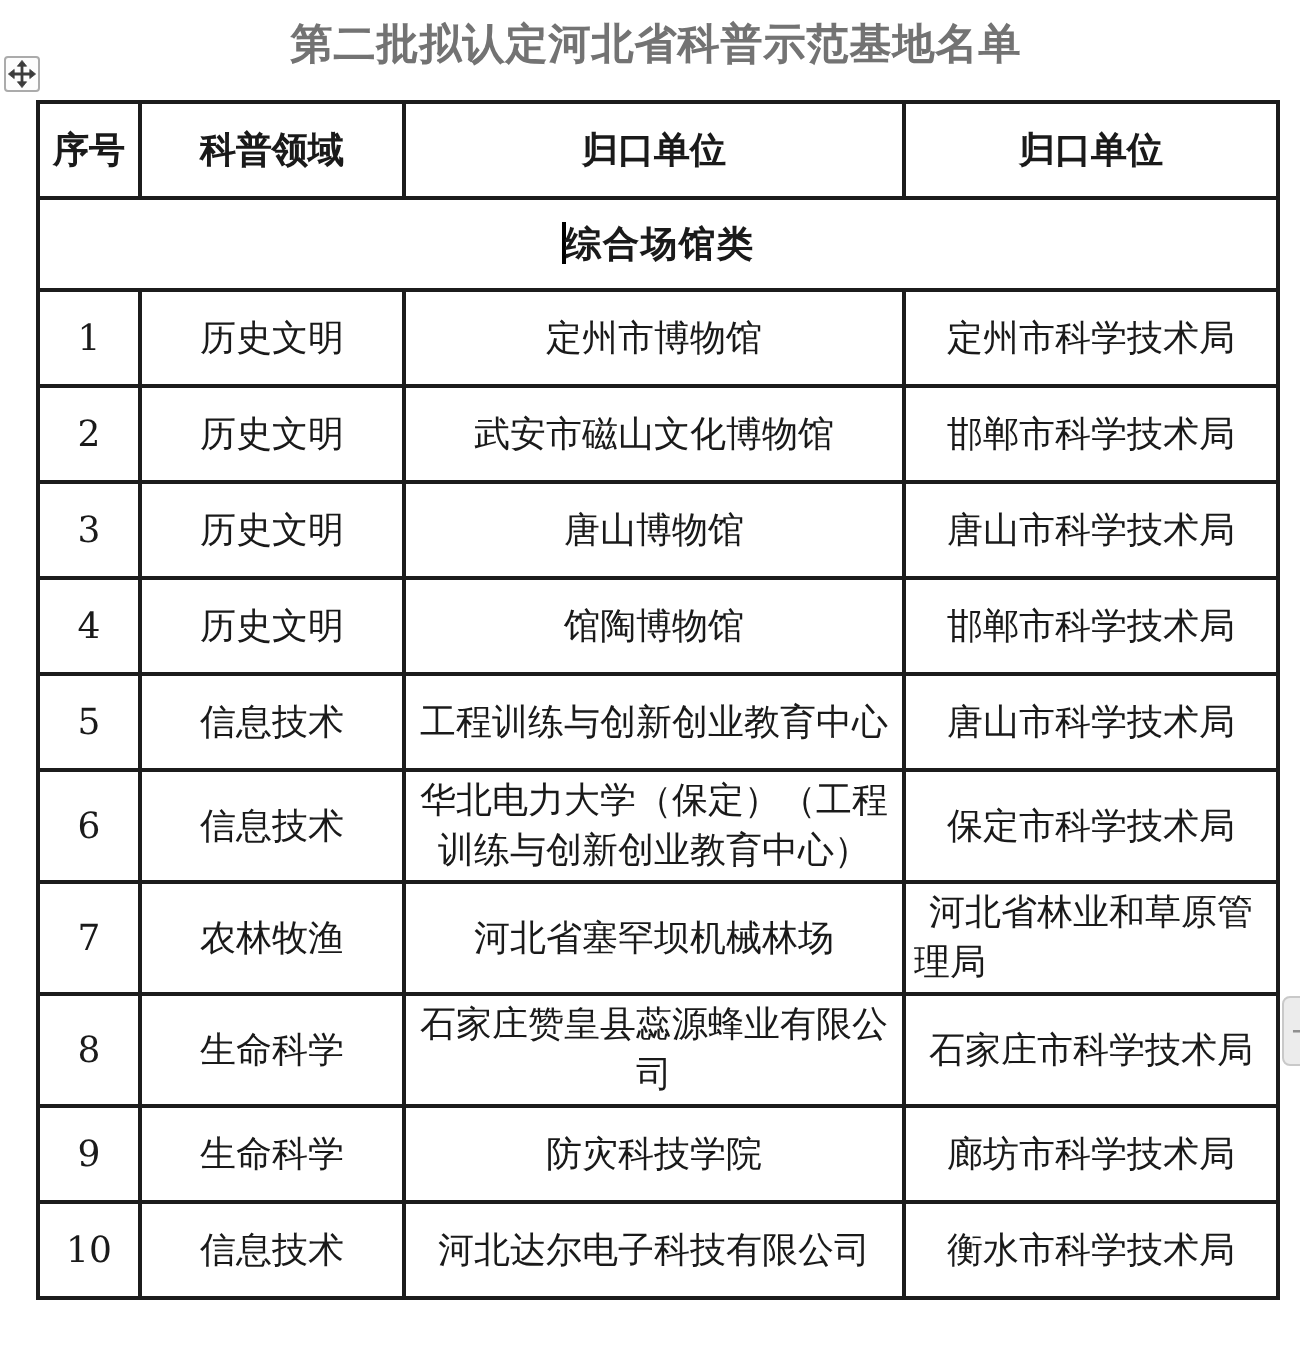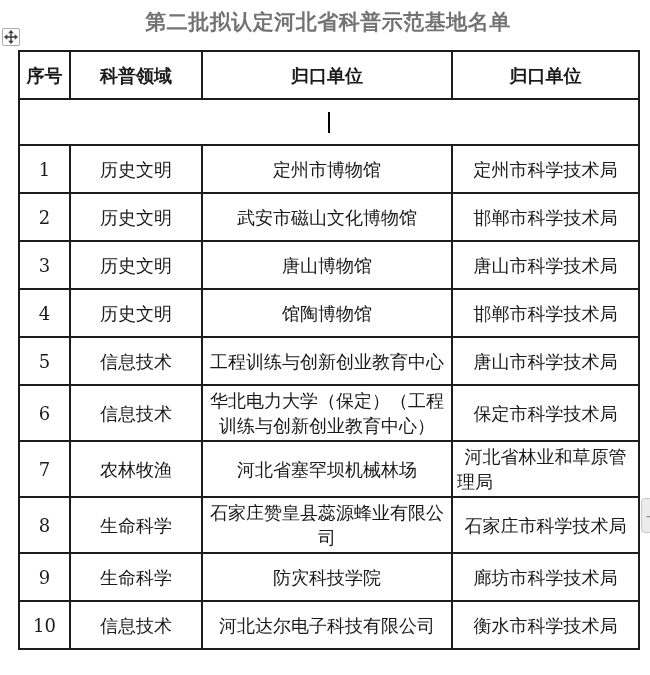--- a/index.html
+++ b/index.html
@@ -155,21 +155,21 @@
   <tbody>
     <tr>
       <th>序号</th>
       <th>科普领域</th>
       <th>归口单位</th>
       <th>归口单位</th>
     </tr>
 
     <tr class="section-row">
       <td colspan="4">
-        <span class="text-caret"></span>
+        <span class="text-caret"></span><span>综合场馆类</span>
       </td>
     </tr>
 
     <tr>
       <td class="no-cell">1</td>
       <td>历史文明</td>
       <td>定州市博物馆</td>
       <td>定州市科学技术局</td>
     </tr>
     <tr>

